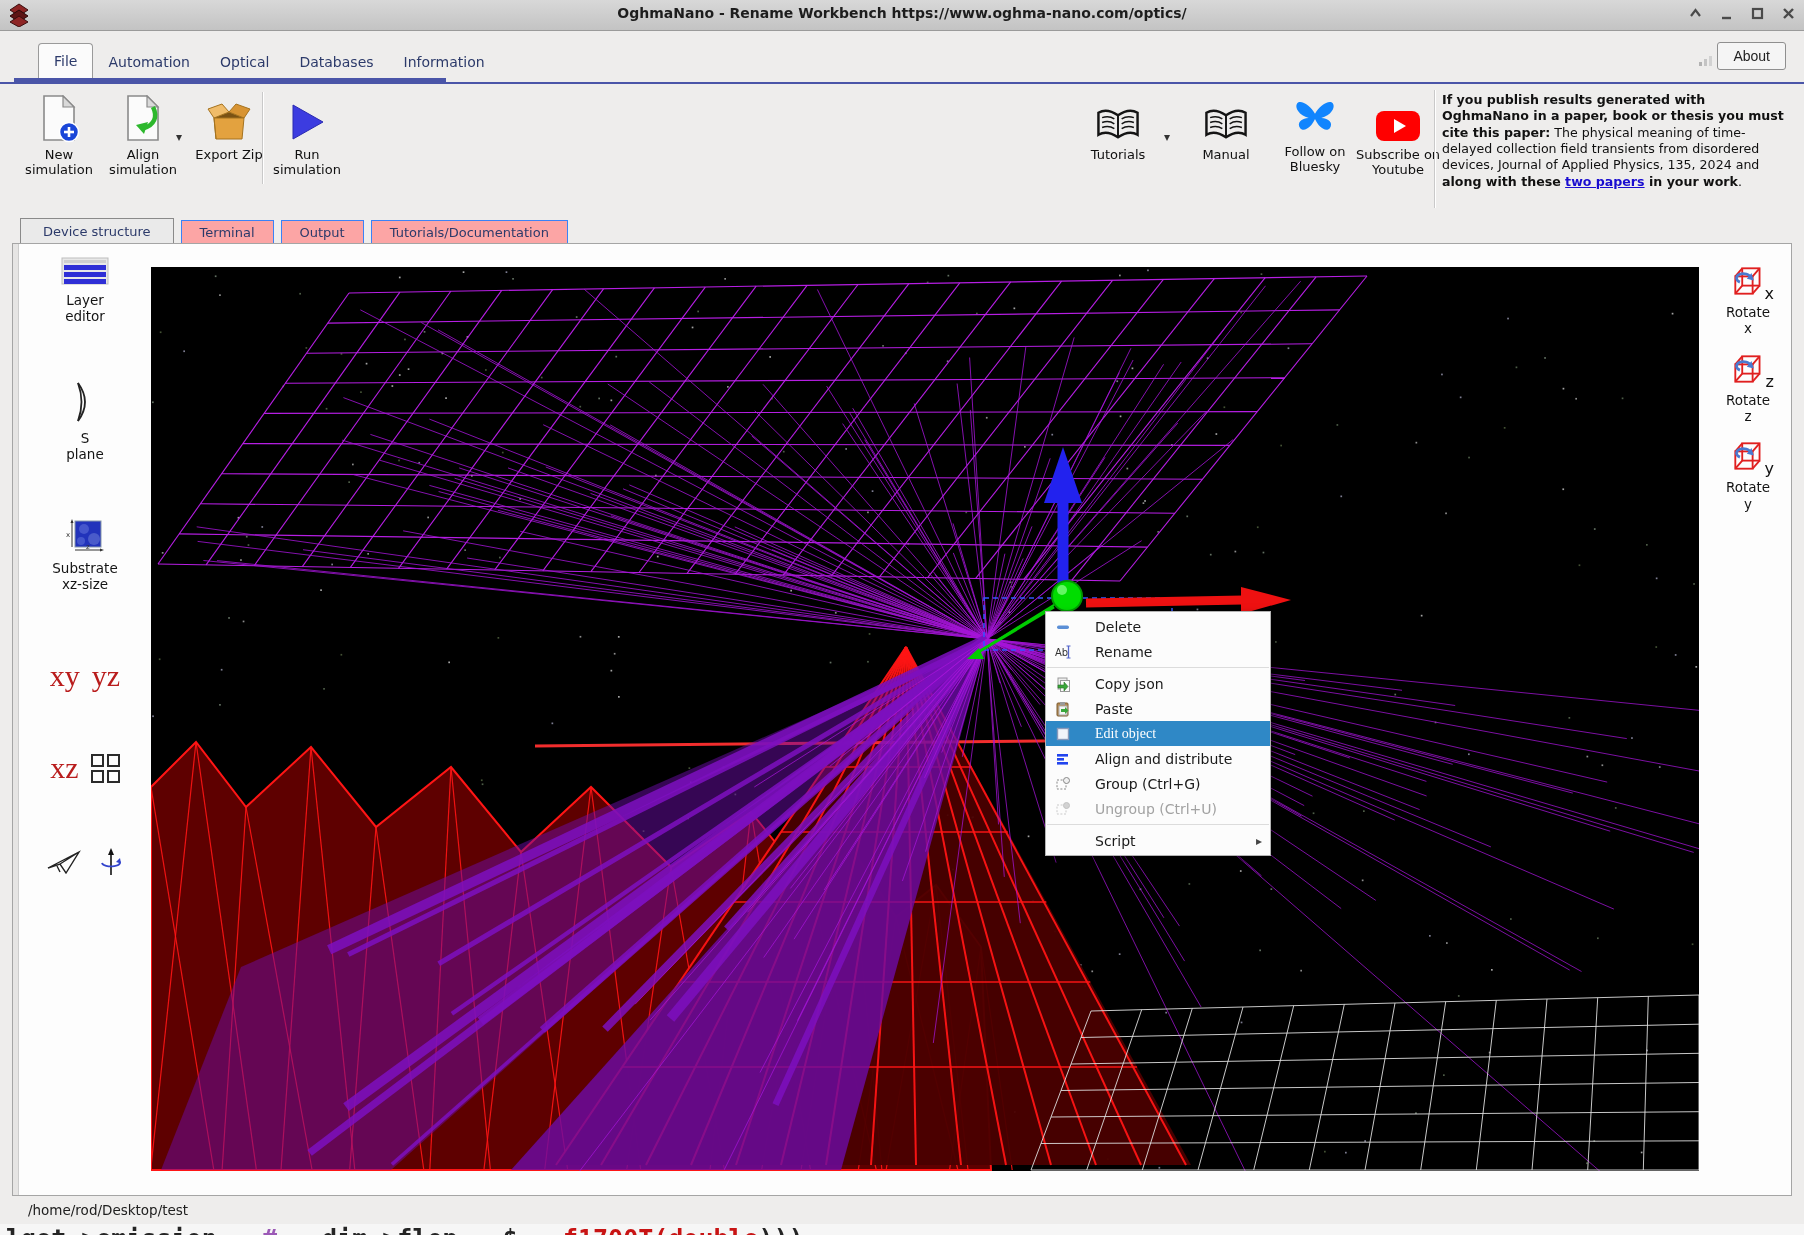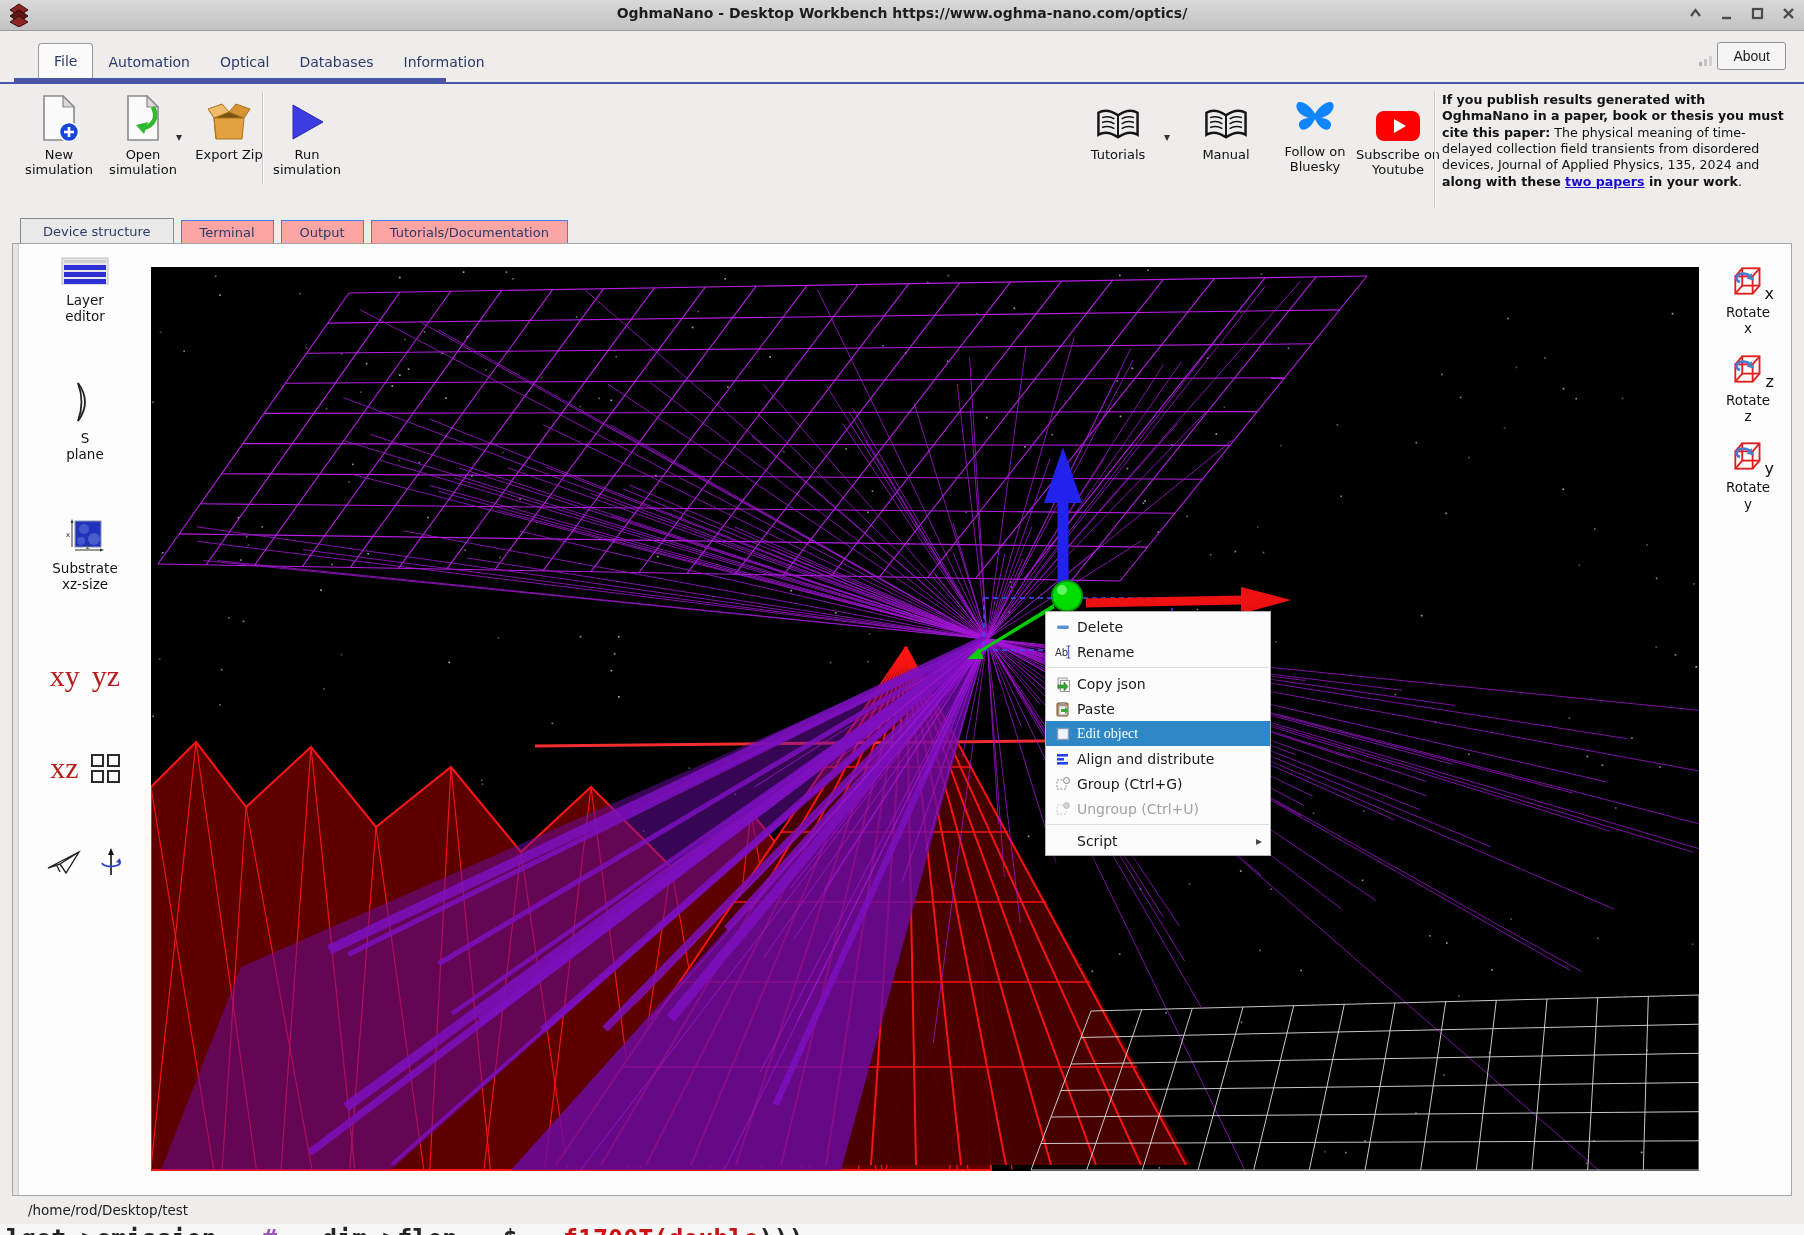--- a/index.html
+++ b/index.html
@@ -55,21 +55,21 @@
   .canvas3d{position:absolute;left:138px;top:23px;width:1548px;height:904px;background:#000;}
   .canvas3d svg{position:absolute;left:0;top:0;overflow:hidden;}
   
   .rotcol{position:absolute;left:1692px;top:22px;width:86px;text-align:center;}
   .rot{margin-bottom:17px;font-size:13.5px;color:#141414;line-height:1.2;}
   .rot-icon{position:relative;display:inline-block;}
   .rot-axis{position:absolute;right:-11px;bottom:-4px;font-size:16px;color:#111;}
   
   .cmenu{position:absolute;left:1045px;top:611px;width:226px;background:#fcfcfc;
     border:1px solid #b3b3b3;box-shadow:3px 4px 8px rgba(0,0,0,.5);padding:2px 0;box-sizing:border-box;}
-  .cm-row{display:flex;align-items:center;height:25px;padding:0 8px;font-size:14px;color:#1a1a1a;gap:6px;}
+  .cm-row{display:flex;align-items:center;height:25px;padding:0 8px;font-size:14px;color:#1a1a1a;gap:24px;}
   .cm-row .mi{width:17px;height:17px;flex:0 0 17px;display:flex;align-items:center;justify-content:center;}
   .cm-row.hl{background:#2f88c6;color:#ffffff;font-family:Liberation Serif, serif;}
   .cm-row.dis{color:#a2a2a2;}
   .cm-row.dis .mi{opacity:.5;}
   .cm-sep{height:1px;background:#dcdcdc;margin:3px 1px;}
   .cm-sub{margin-left:auto;font-size:12px;color:#444;}
   
   .statusbar{position:absolute;left:0;top:1196px;width:1804px;height:28px;background:#eeedec;}
   .status-path{position:absolute;left:28px;top:6px;font-size:13.5px;color:#202020;}
   .term-sliver{position:absolute;left:0;top:1224px;width:1804px;height:11px;overflow:hidden;background:#f6f6f6;}
@@ -82,21 +82,21 @@
 <div class="app">
 
   <div class="titlebar">
     <span class="app-icon">
       <svg width="22" height="24" viewBox="0 0 22 24">
         <polygon points="11,1 20,7 11,13 2,7" fill="#8d2424" stroke="#3a0d0d"></polygon>
         <polygon points="11,7 20,13 11,19 2,13" fill="#5e1515" stroke="#2a0808"></polygon>
         <polygon points="11,13 20,19 11,24 2,19" fill="#8d2424" stroke="#3a0d0d"></polygon>
       </svg>
     </span>
-    <div class="title-text">OghmaNano - Desktop Workbench https://www.oghma-nano.com/optics/</div>
+    <div class="title-text">OghmaNano - Rename Workbench https://www.oghma-nano.com/optics/</div>
     <div class="win-controls">
       <span>
           <svg width="15" height="15">
             <polyline points="3,10 7.5,4 12,10" fill="none" stroke="#4a4a4a" stroke-width="2.2"></polyline>
           </svg>
         </span>
       <span>
           <svg width="15" height="15">
             <line x1="3" y1="12" x2="12" y2="12" stroke="#4a4a4a" stroke-width="2.4"></line>
           </svg>
@@ -148,21 +148,21 @@
 
   <div class="tool" style="left:100px;top:93px;">
     <div class="ticon">
       <svg width="42" height="48" viewBox="0 0 42 48">
         <path d="M6 1 h19 l11 11 v33 h-30 z" fill="#fbfbfb" stroke="#8a8a8a" stroke-width="1.6"></path>
         <path d="M25 1 l11 11 h-11 z" fill="#d9d9d9" stroke="#8a8a8a" stroke-width="1.2"></path>
         <path d="M31 12 C36 22 32 30 22 33" fill="none" stroke="#2db82d" stroke-width="4.5"></path>
         <polygon points="26,27 22,39 14,30" fill="#2db82d"></polygon>
       </svg>
     </div>
-    <div>Open simulation</div>
+    <div>Align simulation</div>
   </div>
 
   <span class="drop" style="left:176px;top:130px;">▾</span>
 
   <div class="tool" style="left:186px;top:93px;">
     <div class="ticon">
       <svg width="48" height="42" viewBox="0 0 48 42">
         <polygon points="9,17 24,11 39,17 24,23" fill="#7a5214" stroke="#8a6018"></polygon>
         <polygon points="9,17 3,8 17,3 24,11" fill="#f0bc6a" stroke="#a5731f"></polygon>
         <polygon points="39,17 45,8 31,3 24,11" fill="#d89433" stroke="#a5731f"></polygon>

